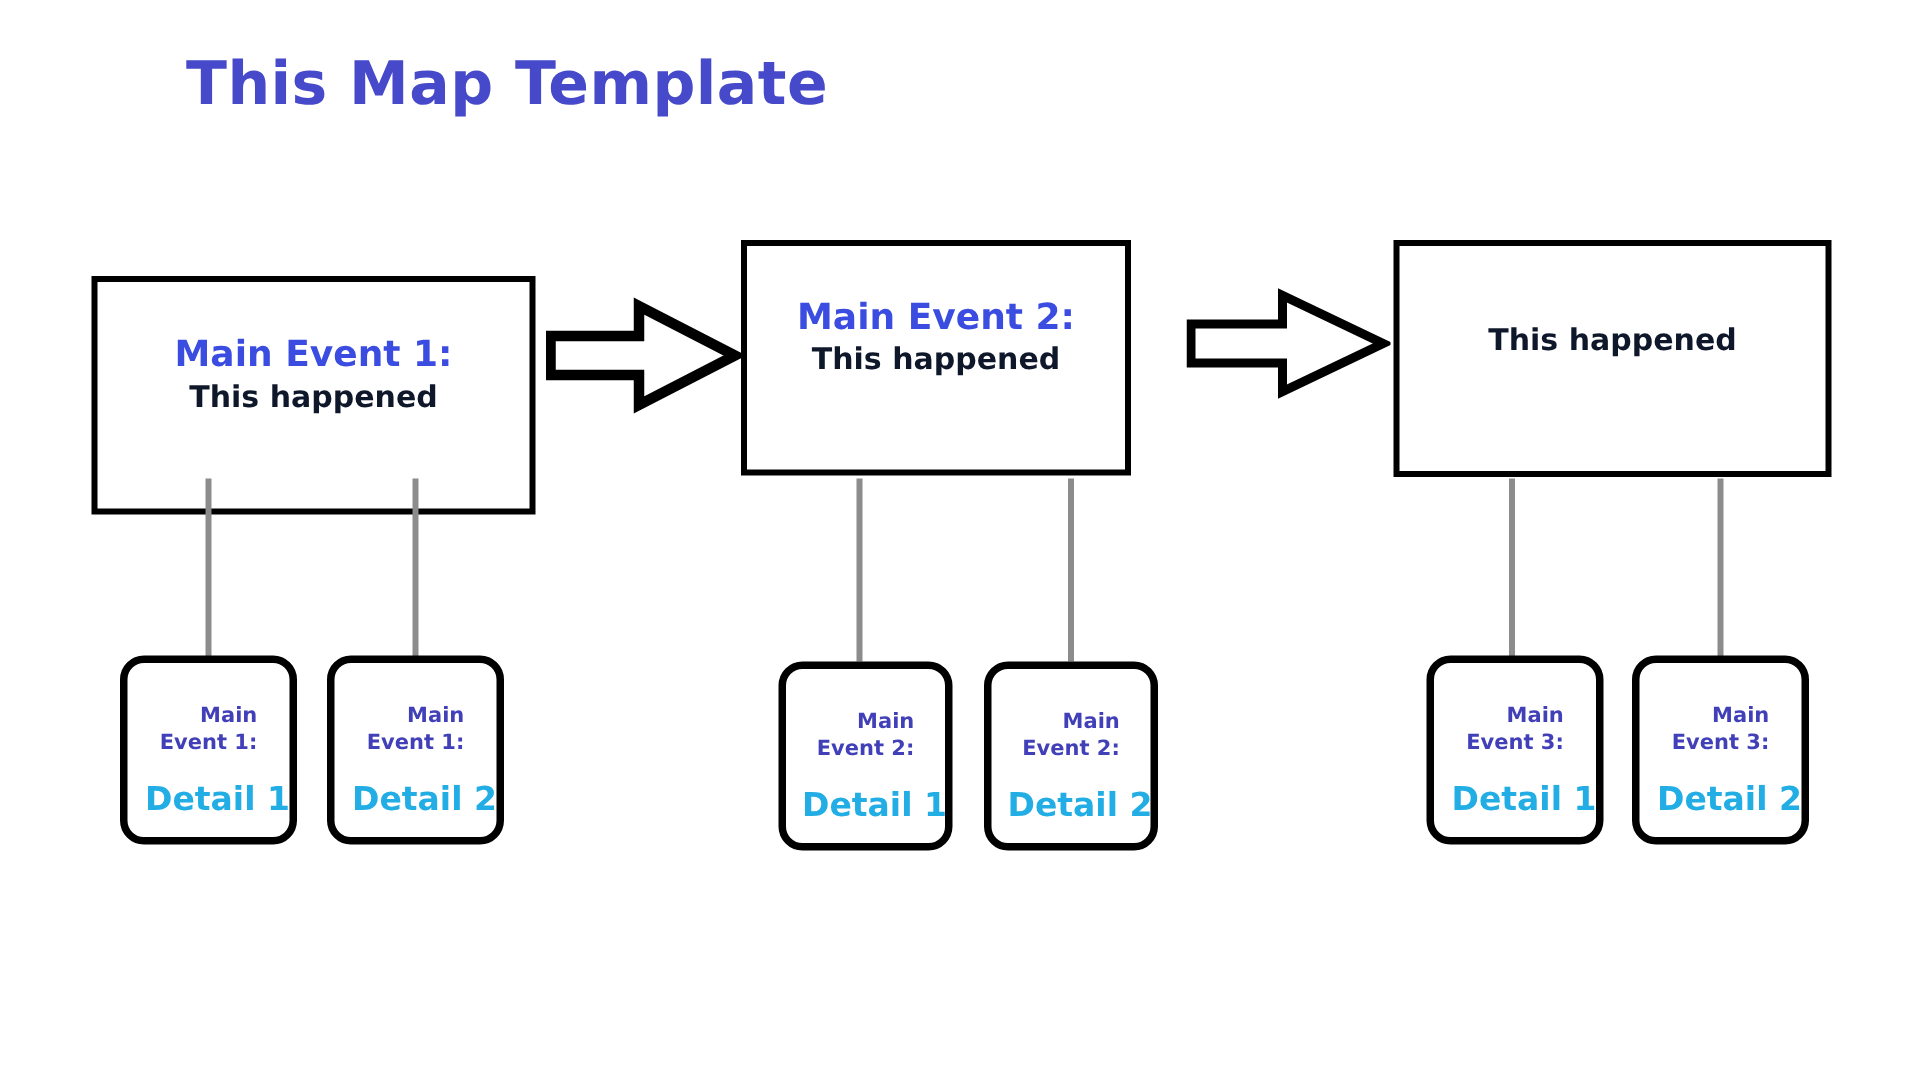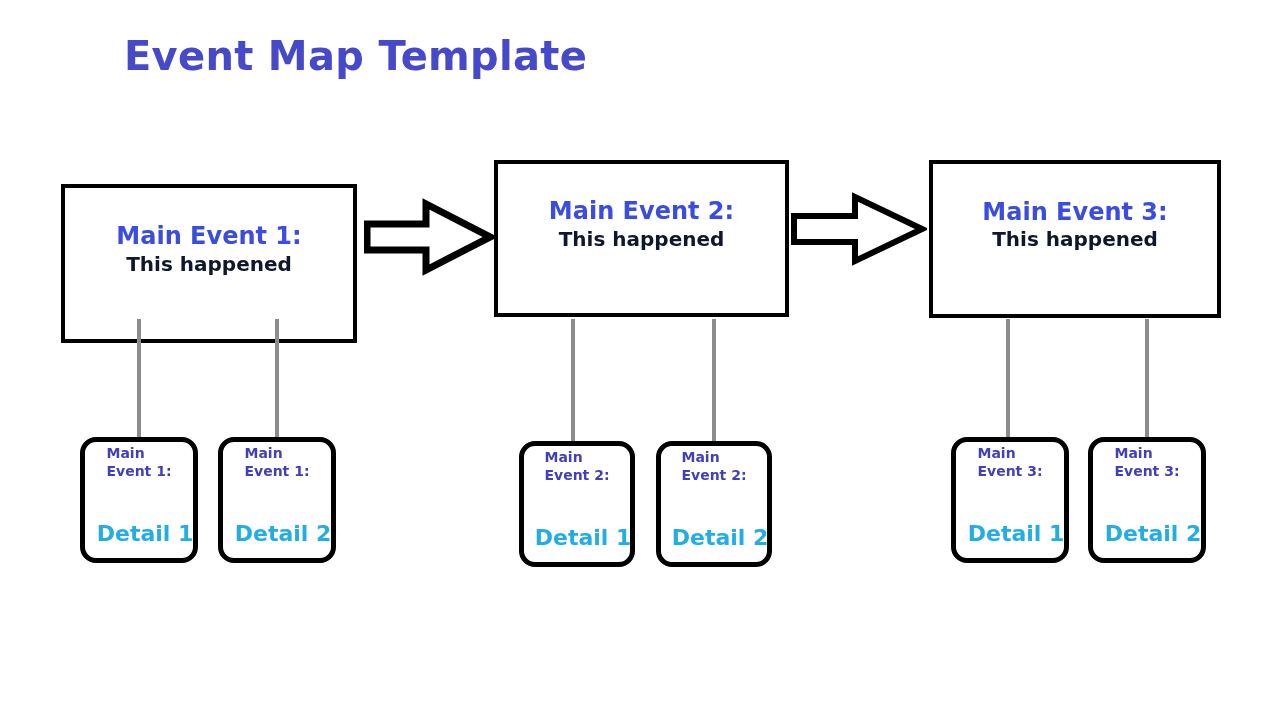--- a/index.html
+++ b/index.html
@@ -83,69 +83,68 @@
     border-radius: 16px;
     display: flex;
     flex-direction: column;
     align-items: center;
   }
   .detail-box .d-head {
     font-size: 14px;
     font-weight: bold;
     color: #4240b8;
     line-height: 1.32;
-    text-align: left;
-    margin-top: 2px;
+    text-align: right;
+    margin-top: 26px;
     white-space: nowrap;
   }
   .detail-box .d-label {
     font-size: 22px;
     font-weight: bold;
     color: #22aee5;
     line-height: 1;
     white-space: nowrap;
     position: absolute;
     bottom: 13px;
     margin-left: 12px;
   }
 </style>
 </head>
 <body>
 
-<div id="title">Event Map Template</div>
+<div id="title">This Map Template</div>
 
 <div class="main-box" style="left:61px; top:160px; width:296px; height:159px;margin-top:24px;">
   <div class="inner">
     <div class="line1">Main Event 1:</div>
     <div class="line2">This happened</div>
   </div>
 </div>
 
 <div class="arrow" style="left:364px; top:198px; width:130px; height:78px;">
   <svg width="130" height="78" viewBox="0 0 130 78">
     <polygon points="3,26 62,26 62,6 126,39 62,72 62,52 3,52" fill="#ffffff" stroke="#000000" stroke-width="7" stroke-linejoin="miter"></polygon>
   </svg>
 </div>
 
-<div class="main-box" style="left:494px; top:160px; width:295px; height:157px;">
+<div class="main-box" style="left:494px; top:160px; width:260px; height:157px;">
   <div class="inner">
     <div class="line1">Main Event 2:</div>
     <div class="line2">This happened</div>
   </div>
 </div>
 
 <div class="arrow" style="left:791px; top:192px; width:136px; height:74px;">
   <svg width="136" height="74" viewBox="0 0 136 74">
     <polygon points="3,24 64,24 64,5 131,37 64,69 64,50 3,50" fill="#ffffff" stroke="#000000" stroke-width="6" stroke-linejoin="miter"></polygon>
   </svg>
 </div>
 
 <div class="main-box" style="left:929px; top:160px; width:292px; height:158px;">
   <div class="inner">
-    <div class="line1">Main Event 3:</div>
     <div class="line2">This happened</div>
   </div>
 </div>
 
 <div class="connector" style="left:137px; top:319px; height:122px;"></div>
 <div class="connector" style="left:275px; top:319px; height:122px;"></div>
 
 <div class="connector" style="left:571px; top:319px; height:122px;"></div>
 <div class="connector" style="left:712px; top:319px; height:122px;"></div>
 

